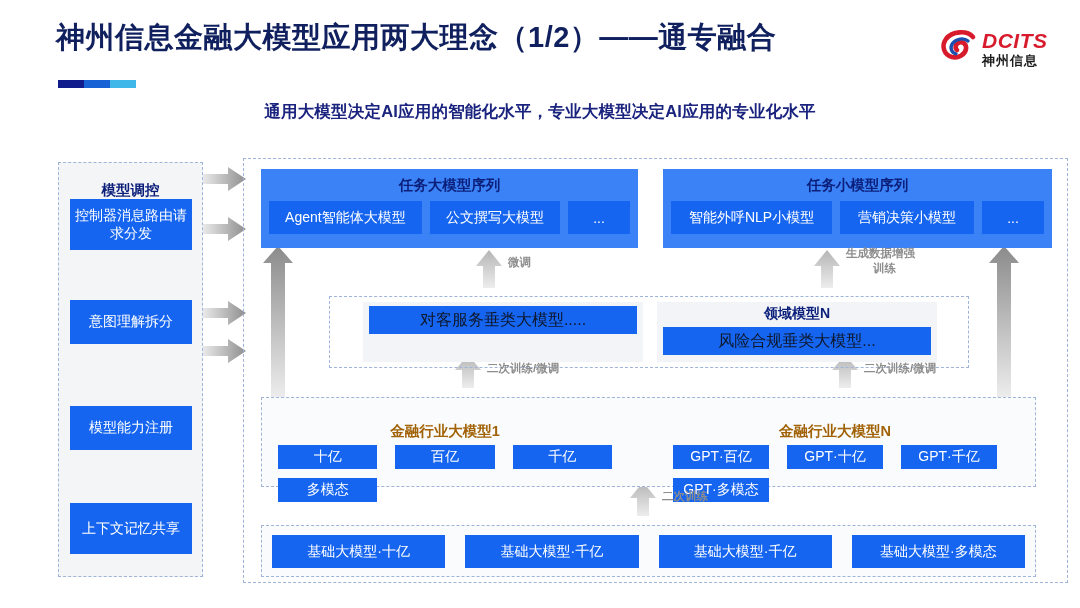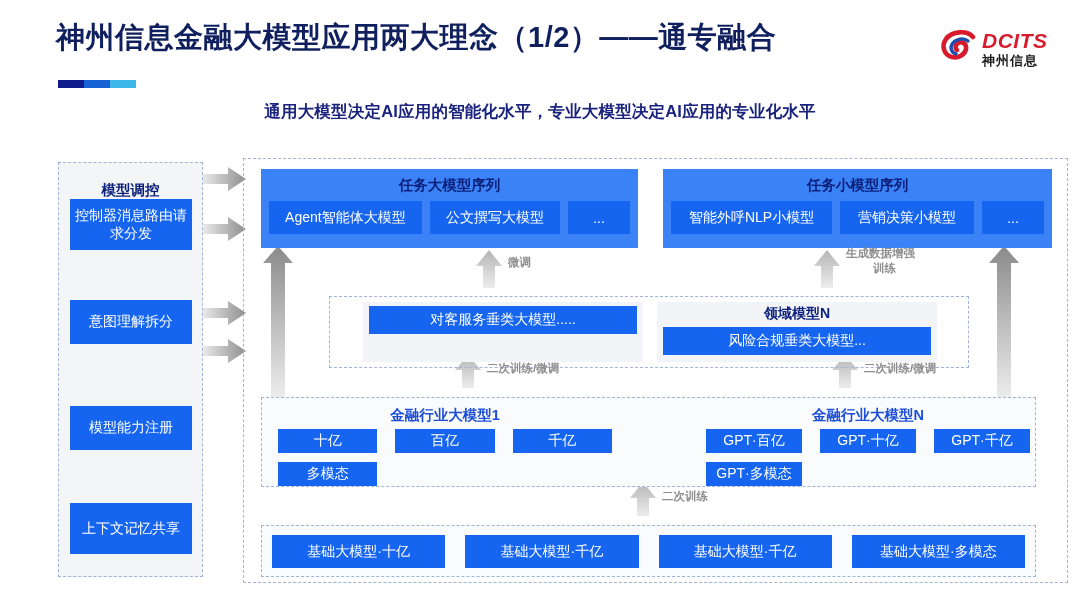--- a/index.html
+++ b/index.html
@@ -87,33 +87,33 @@
   
   .domain-wrap{
     position:absolute;left:85px;top:137px;width:640px;height:72px;
     border:1px dashed #9fb4d8;box-sizing:border-box;
   }
   .domain-cell{position:absolute;top:5px;height:60px;background:#f2f4f8;box-sizing:border-box;}
   .domain-cell.c1{left:33px;width:280px;}
   .domain-cell.c2{left:327px;width:280px;}
   .domain-title{text-align:center;font-size:14px;font-weight:bold;color:#0b1f7a;margin-top:3px;}
   .domain-chip{
-    margin:4px 6px 0 6px;height:28px;background:#1565f0;color:#ffffff;font-size:14px;
+    margin:4px 6px 0 6px;height:28px;background:#1565f0;color:#0f172a;font-size:16px;
     display:flex;align-items:center;justify-content:center;
   }
 
   
   .ind-wrap{
     position:absolute;left:17px;top:238px;width:775px;height:90px;
     border:1px dashed #9fb4d8;box-sizing:border-box;background:#fafbfc;
   }
   .ind-cell{position:absolute;top:3px;height:82px;box-sizing:border-box;}
   .ind-cell.c1{left:8px;width:350px;}
-  .ind-cell.c2{left:436px;width:340px;}
-  .ind-title{text-align:center;font-size:14.5px;font-weight:bold;color:#1d4ed8;margin-top:5px;}
+  .ind-cell.c2{left:403px;width:340px;}
+  .ind-title{text-align:center;font-size:14.5px;font-weight:bold;color:#a16207;margin-top:21px;}
   .ind-grid{display:grid;grid-template-columns:1fr 1fr 1fr;gap:9px 18px;padding:4px 8px 14px 8px;}
   .ind-chip{
     background:#1565f0;color:#fff;font-size:14px;height:24px;
     display:flex;align-items:center;justify-content:center;
   }
 
   
   .base-wrap{
     position:absolute;left:17px;top:366px;width:775px;height:52px;
     border:1px dashed #9fb4d8;box-sizing:border-box;background:#fafbfc;

